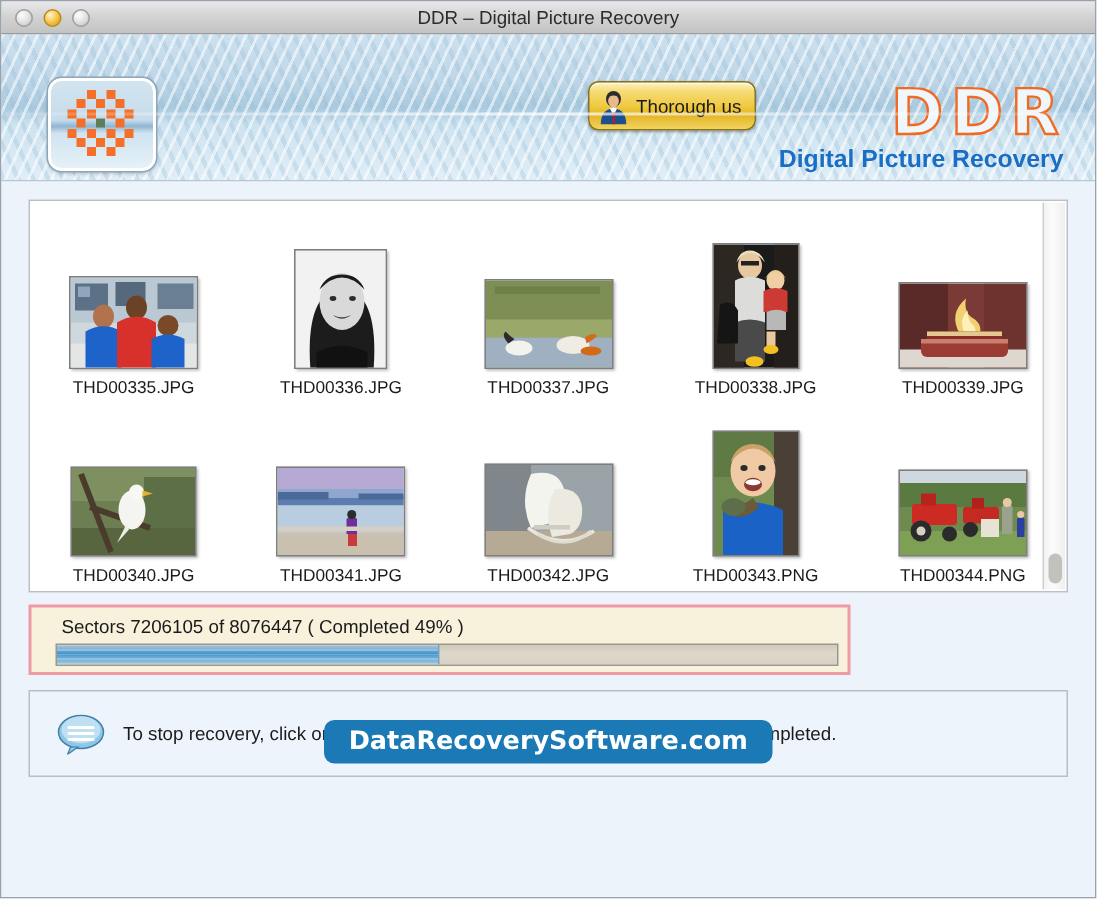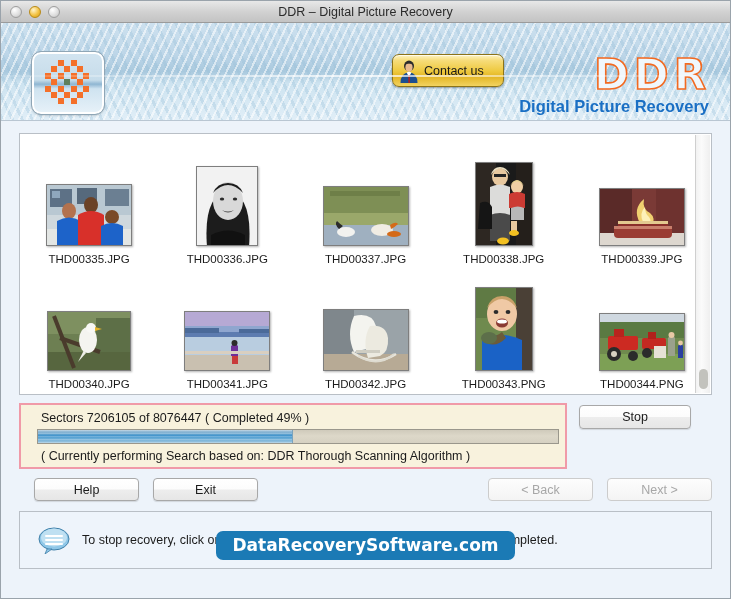--- a/index.html
+++ b/index.html
@@ -252,21 +252,21 @@
       <span class="contact-avatar">
         <svg width="22" height="24" viewBox="0 0 22 24">
           <ellipse cx="11" cy="7" rx="5" ry="5.4" fill="#2c2c2c"></ellipse>
           <ellipse cx="11" cy="8.4" rx="3.6" ry="4.2" fill="#e8b98e"></ellipse>
           <path d="M6 6.2 Q11 1.4 16 6.2 Q14 4.6 11 4.6 Q8 4.6 6 6.2Z" fill="#2c2c2c"></path>
           <path d="M2.5 24 Q2.5 14 11 13.2 Q19.5 14 19.5 24 Z" fill="#1d4f8f"></path>
           <path d="M8.6 13.4 L11 18 L13.4 13.4 L11 12.6 Z" fill="#ffffff"></path>
           <rect x="10.3" y="16" width="1.6" height="8" fill="#b02222"></rect>
         </svg>
       </span>
-      <span class="contact-label">Contact us</span>
+      <span class="contact-label">Thorough us</span>
     </div>
 
     <div class="brand-ddr">DDR</div>
     <div class="brand-sub">Digital Picture Recovery</div>
   </div>
 
   <div class="body-area">
 
     <div class="thumb-panel">
       <div class="thumb-rows" id="grid">
@@ -445,31 +445,23 @@
         <div class="vthumb"></div>
       </div>
     </div>
 
     <div class="prog-row">
       <div class="prog-box">
         <div class="prog-line1">Sectors 7206105 of 8076447   ( Completed 49% )</div>
         <div class="pbar">
           <div class="pbar-fill" id="pfill" style="width: 49%;"></div>
         </div>
-        <div class="prog-line2">( Currently performing Search based on: DDR Thorough Scanning Algorithm )</div>
       </div>
-      <div class="btn btn-stop">Stop</div>
-    </div>
-
-    <div class="btn-row">
-      <div class="btn btn-help">Help</div>
-      <div class="btn btn-exit">Exit</div>
-      <div class="btn btn-back disabled">&lt; Back</div>
-      <div class="btn btn-next disabled">Next &gt;</div>
-    </div>
+    </div>
+
 
     <div class="info-box">
       <span class="bubble">
         <svg width="32" height="27" viewBox="0 0 32 27">
           <ellipse cx="16" cy="12" rx="15" ry="11" fill="#8fc7e8" stroke="#3f7fa8" stroke-width="1"></ellipse>
           <ellipse cx="16" cy="10.5" rx="13" ry="9" fill="#bfe0f2"></ellipse>
           <path d="M9 22 L7 27 L14 22 Z" fill="#8fc7e8" stroke="#3f7fa8" stroke-width="0.8"></path>
           <rect x="7" y="8" width="18" height="2" rx="1" fill="#ffffff"></rect>
           <rect x="7" y="12" width="18" height="2" rx="1" fill="#ffffff"></rect>
           <rect x="7" y="16" width="18" height="2" rx="1" fill="#ffffff"></rect>

